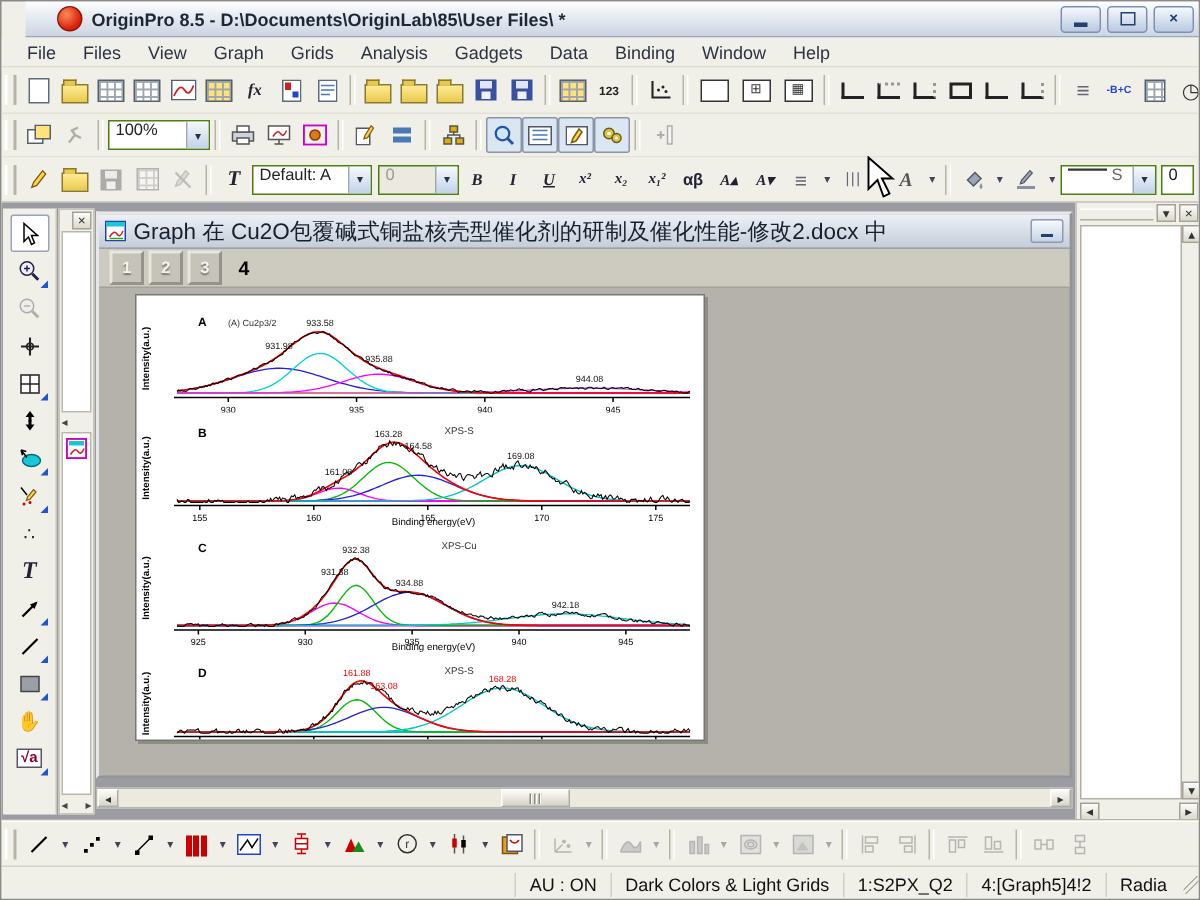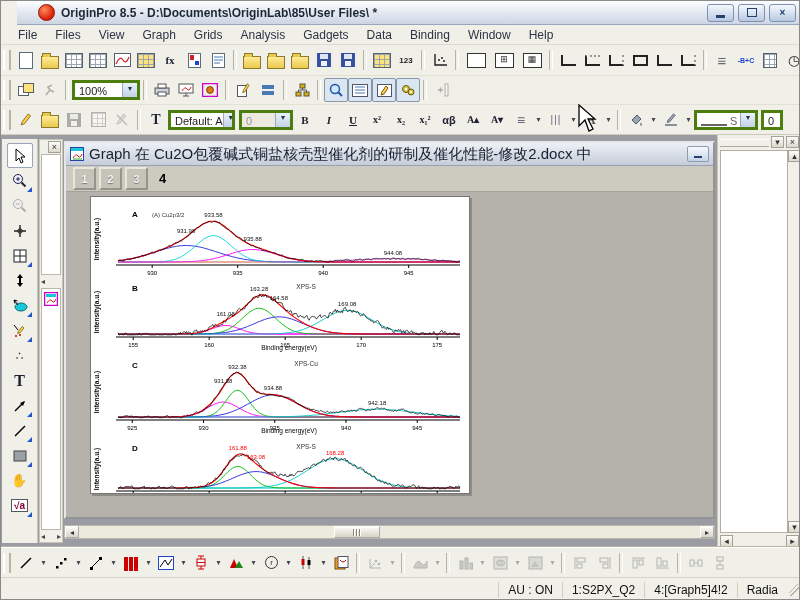--- a/index.html
+++ b/index.html
@@ -25,27 +25,27 @@
   #row1{top:44px;height:31px;border-bottom:1px solid #e3e1d6}
   #row2{top:75px;height:29px;border-bottom:1px solid #e3e1d6}
   #row3{top:104px;height:30px;border-bottom:1px solid #cfccbe}
   .grip{width:4px;height:20px;border-left:2px solid #fff;border-right:2px solid #b7b4a6;margin:0 3px 0 2px;flex:0 0 auto}
   .sep{width:2px;height:20px;border-left:1px solid #b7b4a6;border-right:1px solid #fff;margin:0 3px;flex:0 0 auto}
   .tb{width:24px;height:24px;display:flex;align-items:center;justify-content:center;flex:0 0 auto;position:relative}
   .tb.w28{width:28px}
   .dn{border:1px solid #8894a8;background:#dbe6f3;border-radius:2px;box-sizing:border-box}
   .dis{opacity:.42;filter:grayscale(100%)}
   .dd{width:11px;height:22px;display:flex;align-items:center;justify-content:center;font-size:8px;color:#445;flex:0 0 auto}
-  .combo{height:20px;border:3px solid #4d7c0f;background:#fff;display:flex;align-items:flex-end;
+  .combo{height:20px;border:1px solid #4d7c0f;background:#fff;display:flex;align-items:flex-start;
          font-size:11px;padding-left:4px;box-sizing:border-box;flex:0 0 auto;white-space:nowrap;overflow:hidden}
   .combo .ca{margin-left:auto;width:14px;height:18px;background:linear-gradient(#f6f9fd,#c2d2e9);
              border-left:1px solid #9ab;display:flex;align-items:center;justify-content:center;font-size:8px;color:#234;flex:0 0 auto}
   .combo.cdis{background:#ece9e0;color:#999}
   .itxt{font-weight:bold;font-size:11px;color:#223}
-  .ser{font-family:"Liberation Serif",serif;}
+  .ser{font-family:"Liberation Serif",serif;font-style:italic}
   
   .idoc{width:12px;height:15px;background:#fff;border:1px solid #5a6b7a}
   .ifold{width:16px;height:11px;background:linear-gradient(#ffeb95,#e9c94c);border:1px solid #8a7a30;position:relative;margin-top:4px}
   .ifold:before{content:"";position:absolute;left:0;top:-4px;width:7px;height:3px;background:#e9c94c;border:1px solid #8a7a30;border-bottom:none}
   .igrid{width:16px;height:13px;border:1px solid #55606a;background-color:#fff;
          background-image:linear-gradient(#9aa6b0 1px,transparent 1px),linear-gradient(90deg,#9aa6b0 1px,transparent 1px);background-size:5px 5px}
   .igy{background-color:#ffe27a}
   .idisk{width:14px;height:14px;background:#3a4fa0;position:relative}
   .idisk:before{content:"";position:absolute;left:3px;top:1px;width:8px;height:5px;background:#dfe6f5}
   .idisk:after{content:"";position:absolute;left:4px;bottom:1px;width:6px;height:5px;background:#eef2fb}
@@ -370,21 +370,21 @@
   <div class="tb dis">
       <svg width="14" height="14">
         <path d="M11,1 L4,10 l-1.5,4 4,-1.5 7,-9z" transform="scale(.8)" fill="#bbb" stroke="#777"></path>
         <path d="M2,2 l10,10" stroke="#777" stroke-width="1.6"></path>
       </svg>
     </div>
   <div class="sep"></div>
   <div class="tb">
       <span class="itxt ser" style="font-size:14px">T</span>
     </div>
-  <div class="combo" style="width:67px">
+  <div class="combo" style="width:80px">
     <span>Default: A</span>
     <span class="ca">▾</span>
   </div>
   <div style="width:4px"></div>
   <div class="combo cdis" style="width:54px">
     <span>0</span>
     <span class="ca">▾</span>
   </div>
   <div class="tb">
       <span class="itxt ser">B</span>
@@ -886,20 +886,21 @@
         <rect x="4" y="1" width="6" height="4" fill="none" stroke="#666"></rect>
         <rect x="4" y="9" width="6" height="4" fill="none" stroke="#666"></rect>
         <path d="M7,5v4" stroke="#666"></path>
       </svg>
     </div>
 </div>
 
 <div id="statusbar" class="ab">
   <div style="flex:1"></div>
   <div class="scell">AU : ON</div>
+  <div class="scell">Dark Colors &amp; Light Grids</div>
   <div class="scell">1:S2PX_Q2</div>
   <div class="scell">4:[Graph5]4!2</div>
   <div class="scell">Radia</div>
   <div id="sgrip"></div>
 </div>
 
 <svg id="cursor" class="ab" width="22" height="30">
   <polygon points="2,1 2,22 8,16 12,27 16,25 11,15 18,15" fill="#fff" stroke="#000" stroke-width="1.3"></polygon>
 </svg>
 

